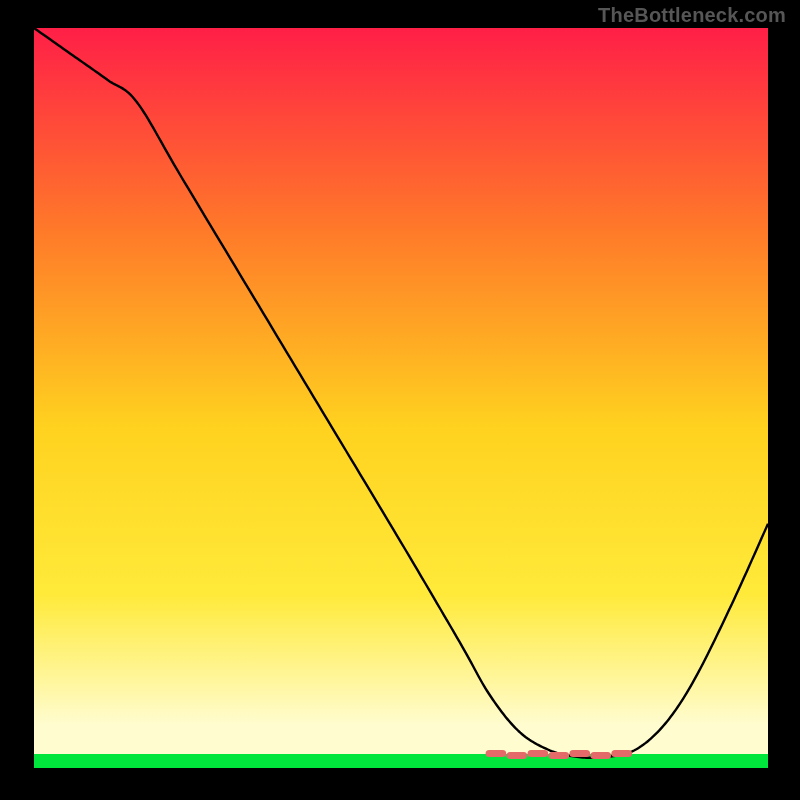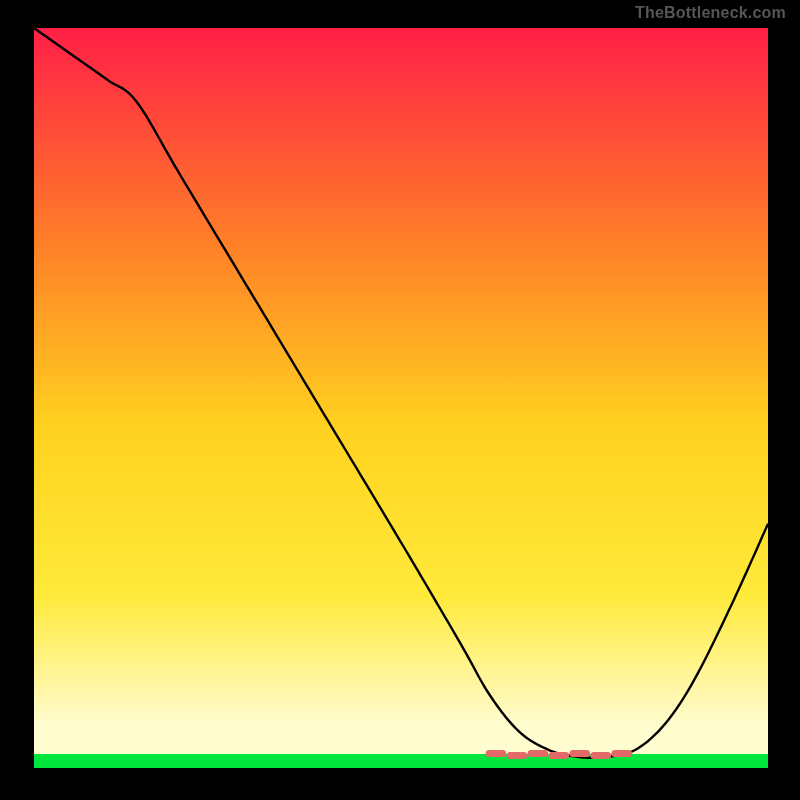--- a/index.html
+++ b/index.html
@@ -8,21 +8,21 @@
     width: 800px;
     height: 800px;
     background: #000;
     position: relative;
   }
   .watermark {
     position: absolute;
     top: 4px;
     right: 14px;
     font-family: Arial, sans-serif;
-    font-size: 16px;
+    font-size: 20px;
     font-weight: bold;
     color: #565656;
     letter-spacing: 0.2px;
   }
   .plot {
     position: absolute;
     left: 34px;
     top: 28px;
     width: 734px;
     height: 740px;

